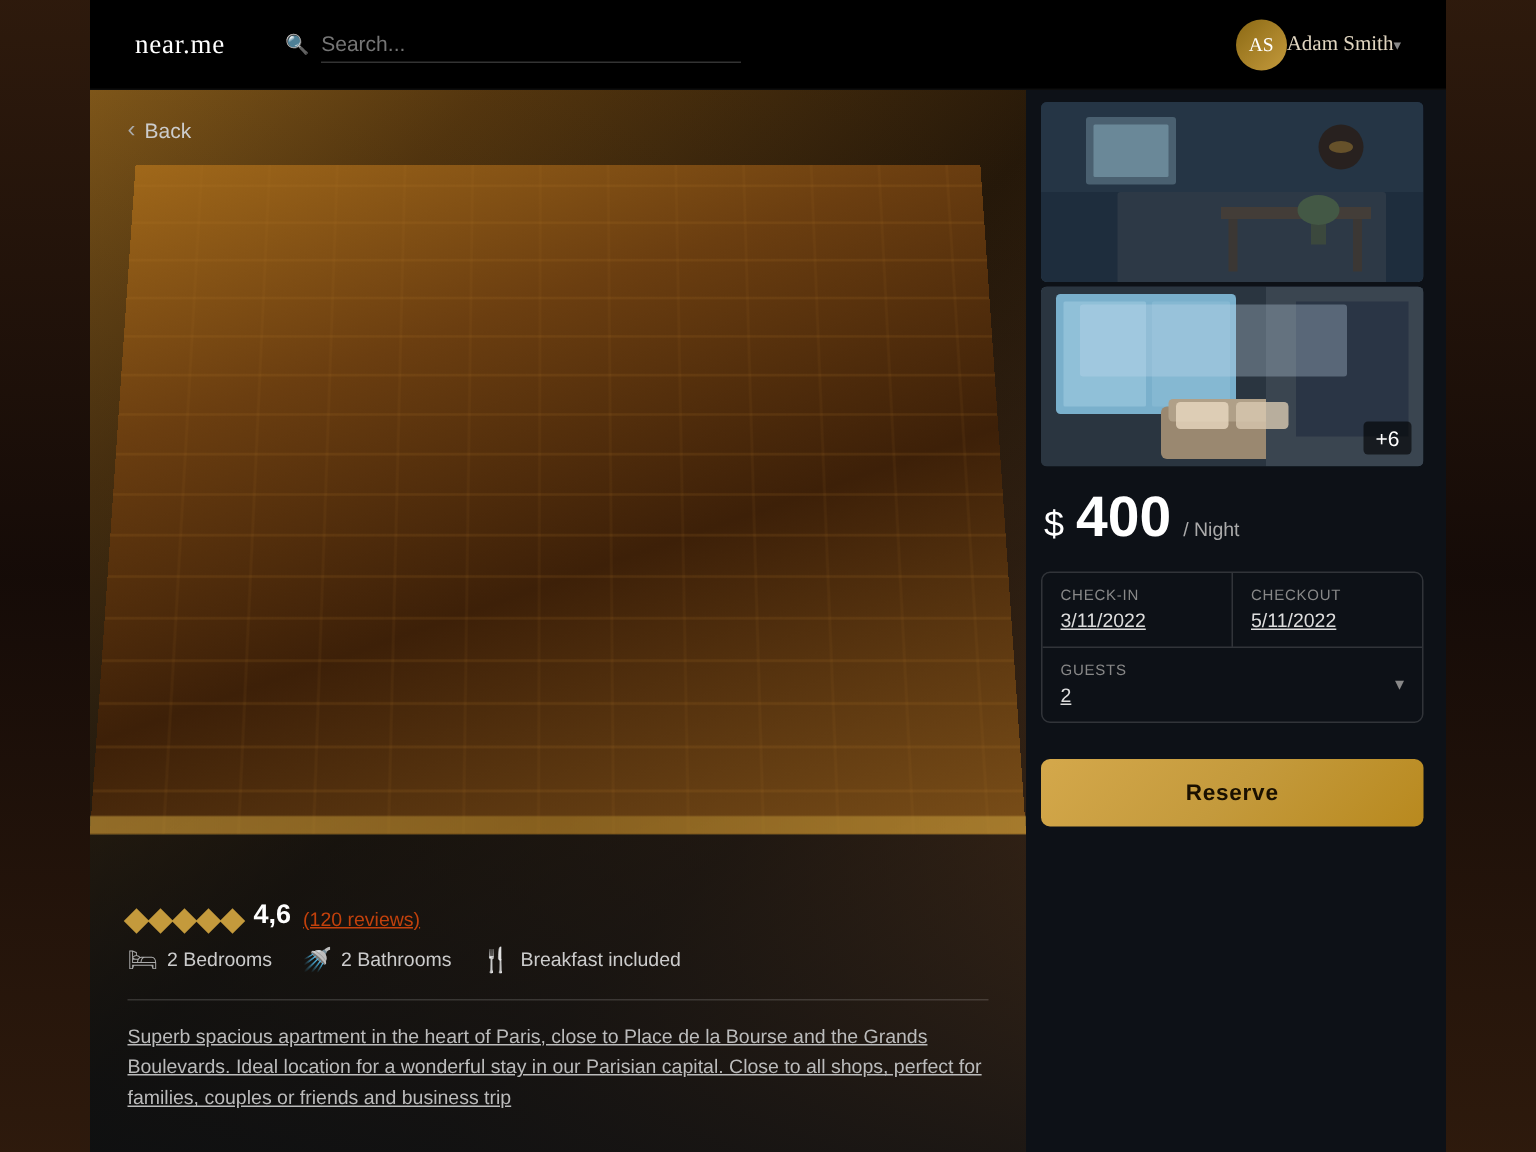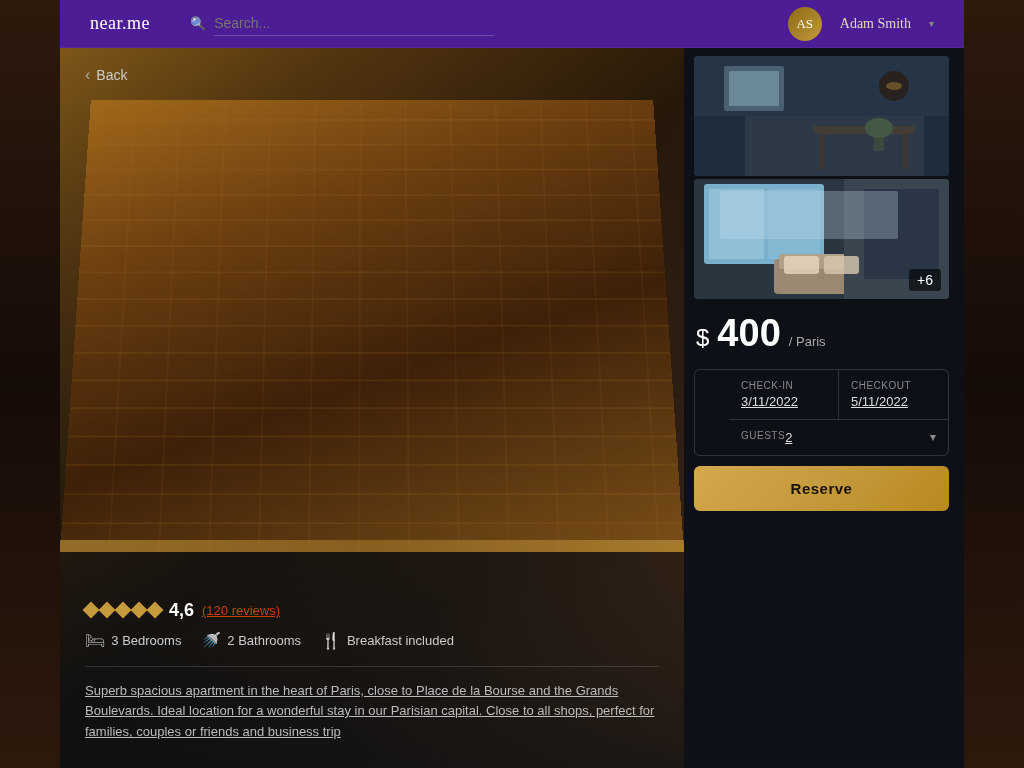--- a/index.html
+++ b/index.html
@@ -45,24 +45,24 @@
       z-index: 2;
       display: flex;
       flex-direction: column;
     }
 
     
     .header {
       display: flex;
       align-items: center;
       padding: 18px 30px;
-      background: #4c1d95;
+      background: #000000;
       border-bottom: 1px solid rgba(255,255,255,0.05);
       flex-shrink: 0;
-      height: 48px;
+      height: 60px;
       z-index: 10;
     }
 
     .logo {
       font-family: 'Georgia', serif;
       font-size: 18px;
       color: #fff;
       font-weight: normal;
       letter-spacing: 0.5px;
       white-space: nowrap;
@@ -91,21 +91,21 @@
       color: #888;
       font-size: 14px;
       width: 280px;
       padding: 4px 0;
       outline: none;
     }
 
     .user-area {
       display: flex;
       align-items: center;
-      gap: 18px;
+      gap: 0;
       cursor: pointer;
     }
 
     .avatar {
       width: 34px;
       height: 34px;
       border-radius: 50%;
       background: linear-gradient(135deg, #8B6914, #c49a3c);
       overflow: hidden;
       display: flex;
@@ -221,21 +221,21 @@
       position: absolute;
       bottom: 0;
       left: 0;
       right: 0;
       padding: 0 25px 25px;
       z-index: 10;
     }
 
     .rating-row {
       display: flex;
-      align-items: center;
+      align-items: flex-end;
       gap: 8px;
       margin-bottom: 10px;
     }
 
     .stars {
       display: flex;
       gap: 4px;
     }
 
     .star-diamond {
@@ -410,22 +410,21 @@
     .price-per-night {
       font-size: 13px;
       color: #aaa;
       font-family: Arial, sans-serif;
     }
 
     .booking-form {
       border: 1px solid rgba(255,255,255,0.15);
       border-radius: 6px;
       overflow: hidden;
-      margin-bottom: 10px;
-      padding-left: 34px;
+      margin-bottom: 24px;
     }
 
     .date-row {
       display: flex;
       border-bottom: 1px solid rgba(255,255,255,0.15);
     }
 
     .date-field {
       flex: 1;
       padding: 10px 12px;
@@ -453,20 +452,21 @@
 
     .guests-row {
       display: flex;
       align-items: center;
       padding: 10px 12px;
       justify-content: space-between;
     }
 
     .guests-left {
       display: flex;
+      flex-direction: column;
     }
 
     .chevron-down {
       color: #888;
       font-size: 12px;
     }
 
     .reserve-btn {
       width: 100%;
       padding: 14px;
@@ -532,21 +532,21 @@
             <span class="star-diamond"></span>
           </div>
           <span class="rating-number">4,6</span>
           <span class="rating-reviews">(120 reviews)</span>
         </div>
 
 
         <div class="amenities-row">
           <div class="amenity-item">
             <span class="amenity-icon">🛏</span>
-            <span>3 Bedrooms</span>
+            <span>2 Bedrooms</span>
           </div>
           <div class="amenity-item">
             <span class="amenity-icon">🚿</span>
             <span>2 Bathrooms</span>
           </div>
           <div class="amenity-item">
             <span class="amenity-icon">🍴</span>
             <span>Breakfast included</span>
           </div>
         </div>
@@ -611,21 +611,21 @@
         </div>
 
       </div>
 
       <div class="booking-card">
 
         
         <div class="price-row">
           <span class="price-dollar">$</span>
           <span class="price-amount">400</span>
-          <span class="price-per-night">/ Paris</span>
+          <span class="price-per-night">/ Night</span>
         </div>
 
         
         <div class="booking-form">
           <div class="date-row">
             <div class="date-field">
               <div class="field-label">Check-in</div>
               <div class="field-value">3/11/2022</div>
             </div>
             <div class="date-field">

